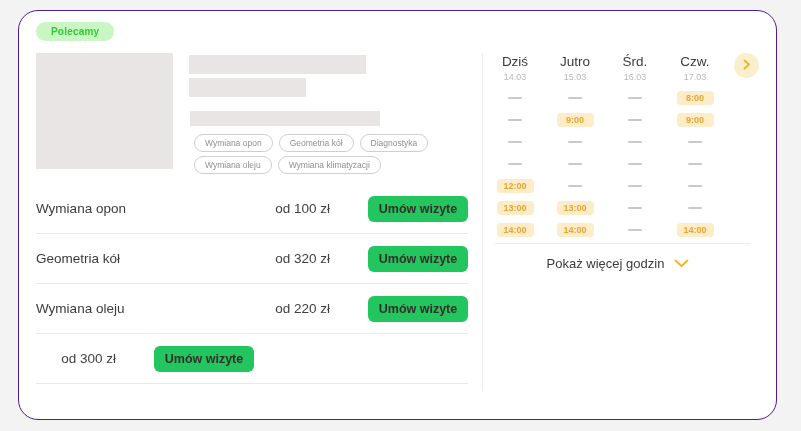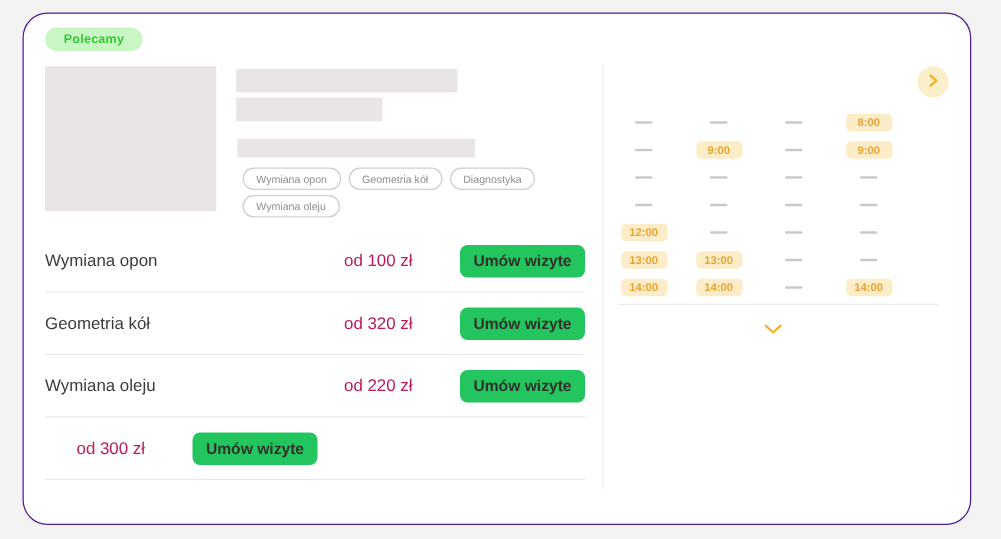--- a/index.html
+++ b/index.html
@@ -34,21 +34,21 @@
     border:1px solid #cfcfcf; border-radius:9px; color:#8f8f8f;
     font-size:8.5px; padding:3px 10px; white-space:nowrap; background:#fff;
   }
   
   .services { position:absolute; left:17px; top:173px; width:432px; }
   .service-row {
     height:50px; display:flex; align-items:center;
     border-bottom:1px solid #e9e9e9;
   }
   .service-name { flex:1; font-size:13.5px; color:#3b3b3b; }
-  .service-price { width:80px; text-align:right; font-size:13.5px; color:#be185d; }
+  .service-price { width:80px; text-align:right; font-size:13.5px; color:#404040; }
   .cta-btn {
     margin-left:38px; width:100px; height:26px;
     background:#22c55e; color:#33302b; border:none; border-radius:6px;
     font-size:12.5px; font-weight:bold; font-family:inherit; cursor:pointer;
     display:flex; align-items:center; justify-content:center;
   }
   .show-more {
     height:29px; display:flex; align-items:center; justify-content:center; gap:10px;
     font-size:13px; color:#3b3b3b; cursor:pointer; background:none; border:none;
     font-family:inherit; width:100%;
@@ -90,20 +90,21 @@
   <div class="ph ph-photo"></div>
   <div class="ph ph-line1"></div>
   <div class="ph ph-line2"></div>
   <div class="ph ph-line3"></div>
 
   <div class="tags">
     <span class="tag">Wymiana opon</span>
     <span class="tag">Geometria kół</span>
     <span class="tag">Diagnostyka</span>
     <span class="tag">Wymiana oleju</span>
+    <span class="tag">Wymiana klimatyzacji</span>
   </div>
 
   <div class="services">
     <div class="service-row">
       <span class="service-name">Wymiana opon</span>
       <span class="service-price">od 100 zł</span>
       <button class="cta-btn">Umów wizyte</button>
     </div>
     <div class="service-row">
       <span class="service-name">Geometria kół</span>
@@ -116,20 +117,38 @@
       <button class="cta-btn">Umów wizyte</button>
     </div>
     <div class="service-row">
       <span class="service-price">od 300 zł</span>
       <button class="cta-btn">Umów wizyte</button>
     </div>
   </div>
 
   <div class="v-divider"></div>
 
+  <div class="cal-header">
+    <div class="cal-day">
+      <div class="cal-day-label">Dziś</div>
+      <div class="cal-day-date">14.03</div>
+    </div>
+    <div class="cal-day">
+      <div class="cal-day-label">Jutro</div>
+      <div class="cal-day-date">15.03</div>
+    </div>
+    <div class="cal-day">
+      <div class="cal-day-label">Śrd.</div>
+      <div class="cal-day-date">16.03</div>
+    </div>
+    <div class="cal-day">
+      <div class="cal-day-label">Czw.</div>
+      <div class="cal-day-date">17.03</div>
+    </div>
+  </div>
 
   <button class="next-btn">
     <span>
       <svg width="8" height="11" viewBox="0 0 8 11">
           <polyline points="1.5,1.5 6,5.5 1.5,9.5" fill="none" stroke="#f0b429" stroke-width="2" stroke-linecap="round" stroke-linejoin="round"></polyline>
         </svg>
     </span>
   </button>
 
   <div class="slot-grid">
@@ -216,20 +235,21 @@
       </div>
       <div class="slot-cell">
         <button class="time-chip">14:00</button>
       </div>
     </div>
 
   <div class="h-divider"></div>
 
   <div class="cal-show-more">
     <button class="show-more">
+      <span>Pokaż więcej godzin</span>
       <span class="chevron-down">
         <svg width="15" height="9" viewBox="0 0 15 9">
             <polyline points="1.5,1.5 7.5,7 13.5,1.5" fill="none" stroke="#f0b429" stroke-width="1.8" stroke-linecap="round" stroke-linejoin="round"></polyline>
           </svg>
       </span>
     </button>
   </div>
 
 </div>
 

